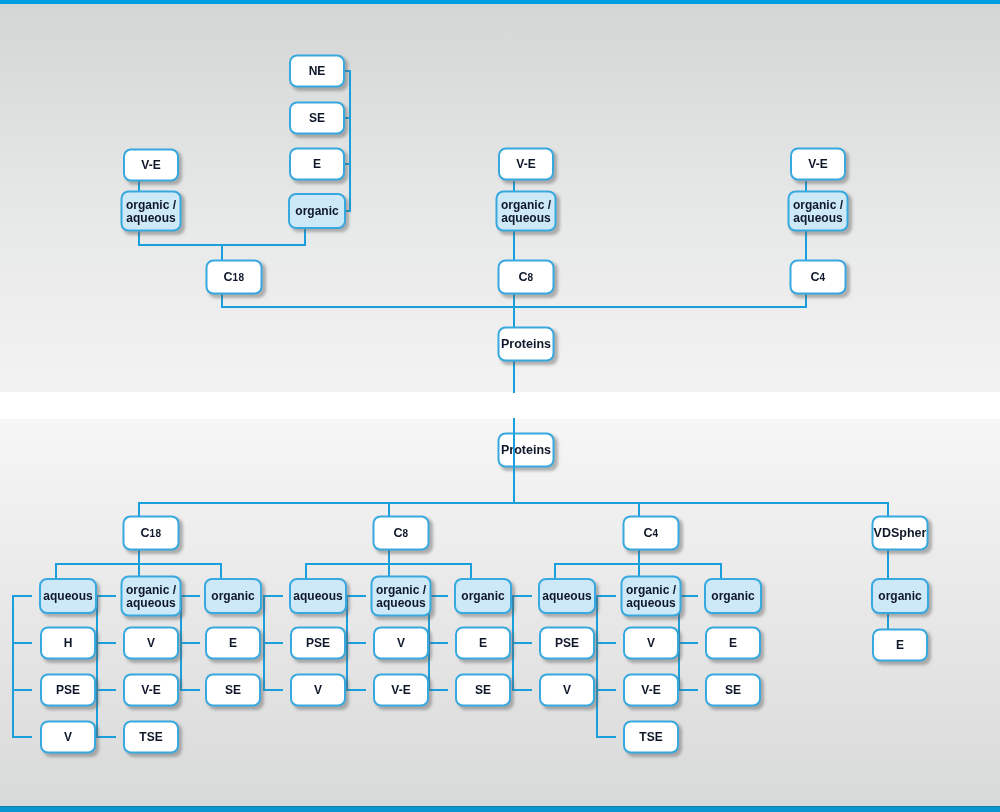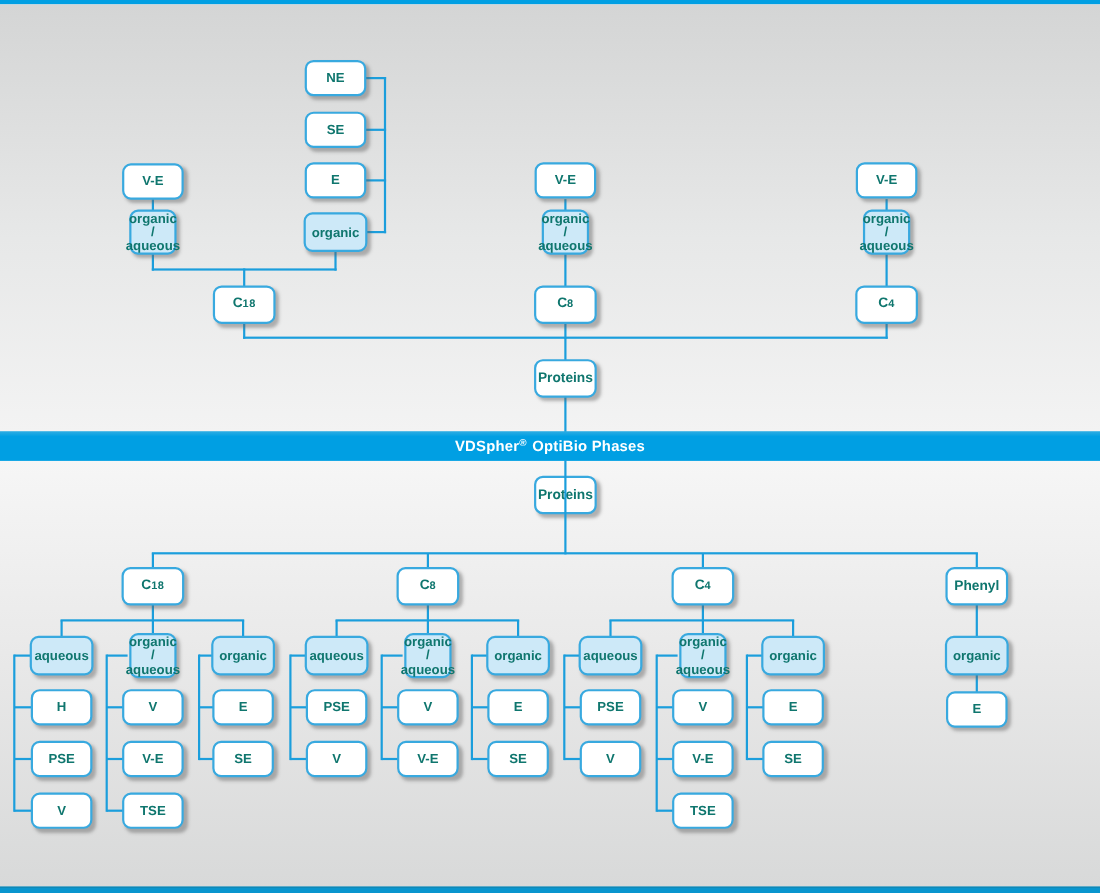--- a/index.html
+++ b/index.html
@@ -21,27 +21,27 @@
     font-size:13.5px;font-weight:bold;letter-spacing:.2px;z-index:3;
   }
   .banner sup{font-size:9px;position:relative;top:-4px;font-weight:bold;}
   .banner .bt{margin-left:5px;}
   .line{position:absolute;background:#1b9edc;z-index:1;}
   .node{
     position:absolute;box-sizing:border-box;
     background:#ffffff;border:2px solid #38a9df;border-radius:8px;
     box-shadow:3px 3px 3px rgba(96,96,96,.45);
     display:flex;flex-direction:column;align-items:center;justify-content:center;
-    font-size:12px;font-weight:bold;color:#0f766e;text-align:center;
-    line-height:12.5px;z-index:2;transform:translate(-50%,-50%);
+    font-size:12px;font-weight:bold;color:#0f172a;text-align:center;
+    line-height:12.5px;z-index:2;transform:translate(-50%,-50%);margin-left:12px;
   }
   .box{width:56px;height:33px;}
   .col{width:57px;height:35px;font-size:12.5px;}
   .cat{width:58px;height:36px;background:#cde9f8;}
-  .cat2{width:43px;height:41px;background:#cde9f8;}
+  .cat2{width:61px;height:41px;background:#cde9f8;}
   .cat2 span{display:block;}
   .cnum{font-size:10px;letter-spacing:.4px;}
 </style>
 </head>
 <body>
 
 <div id="stage">
   <div class="strip-top"></div>
   <div class="bg-top"></div>
   <div class="bg-bottom"></div>
@@ -156,38 +156,33 @@
   <div class="node cat2" style="left:806px;top:211px">
     <span>organic /</span>
     <span>aqueous</span>
   </div>
   <div class="node col" style="left:806px;top:277px">
     <span><span>C</span><span class="cnum">4</span></span>
   </div>
 
   <div class="node col" style="left:514px;top:344px">Proteins</div>
 
-  <div class="banner">
-    <span>VDSpher</span>
-      <sup>®</sup>
-      <span class="bt">OptiBio Phases</span>
-  </div>
 
   <div class="node col" style="left:514px;top:450px">Proteins</div>
 
   <div class="node col" style="left:139px;top:533px">
     <span><span>C</span><span class="cnum">18</span></span>
   </div>
   <div class="node col" style="left:389px;top:533px">
     <span><span>C</span><span class="cnum">8</span></span>
   </div>
   <div class="node col" style="left:639px;top:533px">
     <span><span>C</span><span class="cnum">4</span></span>
   </div>
-  <div class="node col" style="left:888px;top:533px">Phenyl</div>
+  <div class="node col" style="left:888px;top:533px">VDSpher</div>
 
   <div class="node cat" style="left:56px;top:596px">aqueous</div>
   <div class="node cat2" style="left:139px;top:596px">
     <span>organic /</span>
     <span>aqueous</span>
   </div>
   <div class="node cat" style="left:221px;top:596px">organic</div>
 
   <div class="node box" style="left:56px;top:643px">H</div>
   <div class="node box" style="left:56px;top:690px">PSE</div>

